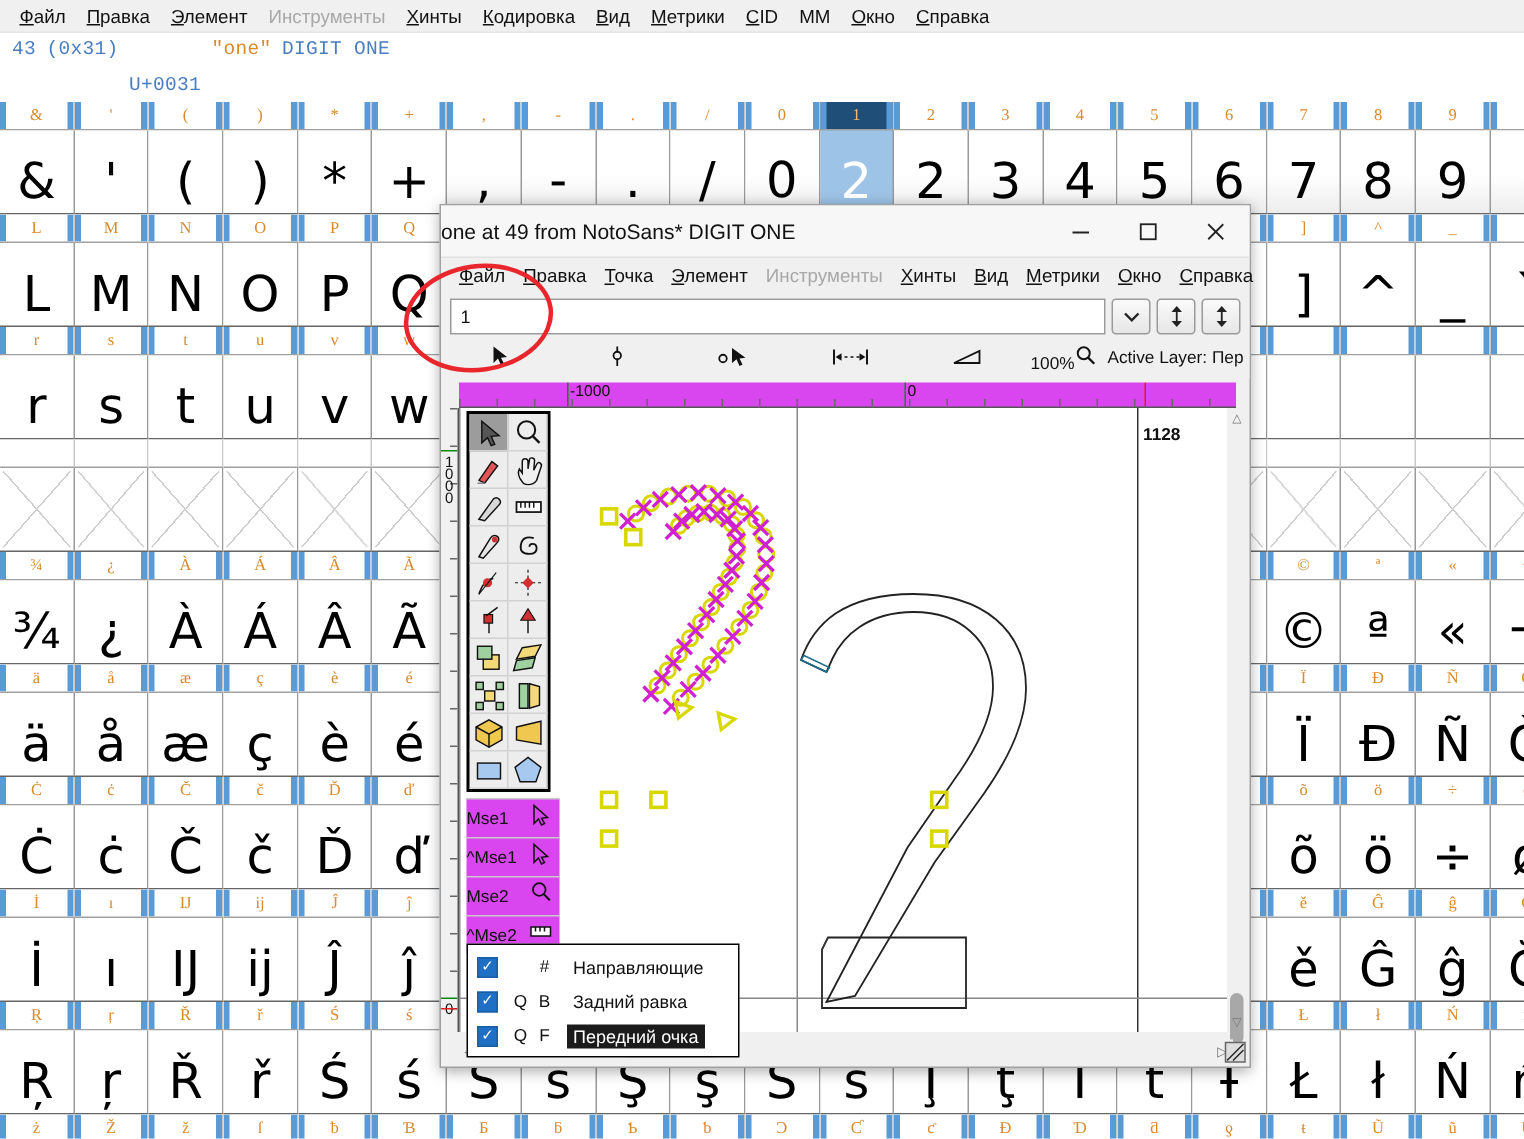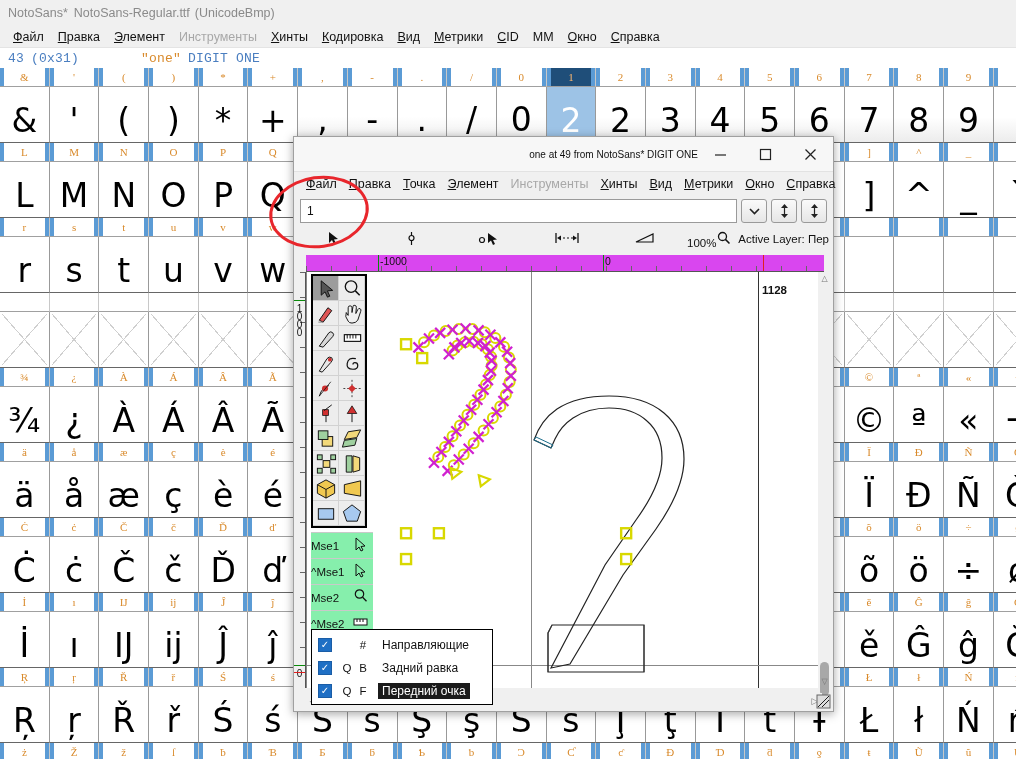--- a/index.html
+++ b/index.html
@@ -102,22 +102,22 @@
     border: 1px solid #a0a0a0;
     box-shadow: 0 2px 9px rgba(0,0,0,.35);
     z-index: 40;
   }
   .cv-titlebar {
     height: 35px; background: #f7f7f7;
     display: flex; align-items: center;
     border-bottom: 1px solid #e2e2e2;
   }
   .cv-title {
-    flex: 1; padding-left: 12px;
-    font-size: 10px; color: #111; text-align: right;
+    flex: 1; 
+    font-size: 14px; color: #111;
   }
   .cv-btn {
     width: 45px; height: 34px;
     display: flex; align-items: center; justify-content: center;
     font-size: 14px; color: #222;
   }
   .cv-btn svg { display:block; }
 
   .cv-menubar {
     height: 24px; background: #f0f0f0;
@@ -199,21 +199,21 @@
   }
   .tp-grid { display:flex; flex-wrap: wrap; width: 52px; }
   .tp-cell {
     width: 26px; height: 25px;
     border-right:1px solid #d2d2d2; border-bottom:1px solid #d2d2d2;
     display:flex; align-items:center; justify-content:center;
   }
   .tp-cell.active { background:#9c9c9c; }
   .tp-cell svg { display:block; }
 
-  .msebox { position:absolute; left:17px; top:395px; width:62px; z-index:6; background:#86efac; }
+  .msebox { position:absolute; left:17px; top:395px; width:62px; z-index:6; background:#d946ef; }
   .mse-row { height: 26px; display:flex; align-items:center; gap:4px; border-top:1px solid #c9c9c9; }
   .mse-lbl { font-size: 11.5px; color:#111; width:38px; }
 
   
   .layerpanel {
     position:absolute; left: 17px; top: 492px;
     width: 182px; background:#ffffff;
     border:1px solid #000; z-index: 7;
     padding: 3px 0 2px 0;
   }
@@ -251,27 +251,20 @@
     border: 3.5px solid #e8262c; border-radius: 50%;
     z-index: 70; pointer-events: none;
     transform: rotate(-8deg);
   }
 </style>
 </head>
 <body>
 
 <div id="app">
 
-  <div class="fv-titlebar">
-    <span>NotoSans*</span>
-    <span style="width:6px"></span>
-    <span>NotoSans-Regular.ttf</span>
-    <span style="width:5px"></span>
-    <span>(UnicodeBmp)</span>
-  </div>
 
   <div class="fv-menubar" id="fv-menubar">
       <div class="fv-menu-item"><span class="mn">Ф</span>айл</div>
       <div class="fv-menu-item"><span class="mn">П</span>равка</div>
       <div class="fv-menu-item"><span class="mn">Э</span>лемент</div>
       <div class="fv-menu-item disabled">Инструменты</div>
       <div class="fv-menu-item"><span class="mn">Х</span>инты</div>
       <div class="fv-menu-item"><span class="mn">К</span>одировка</div>
       <div class="fv-menu-item"><span class="mn">В</span>ид</div>
       <div class="fv-menu-item"><span class="mn">М</span>етрики</div>

